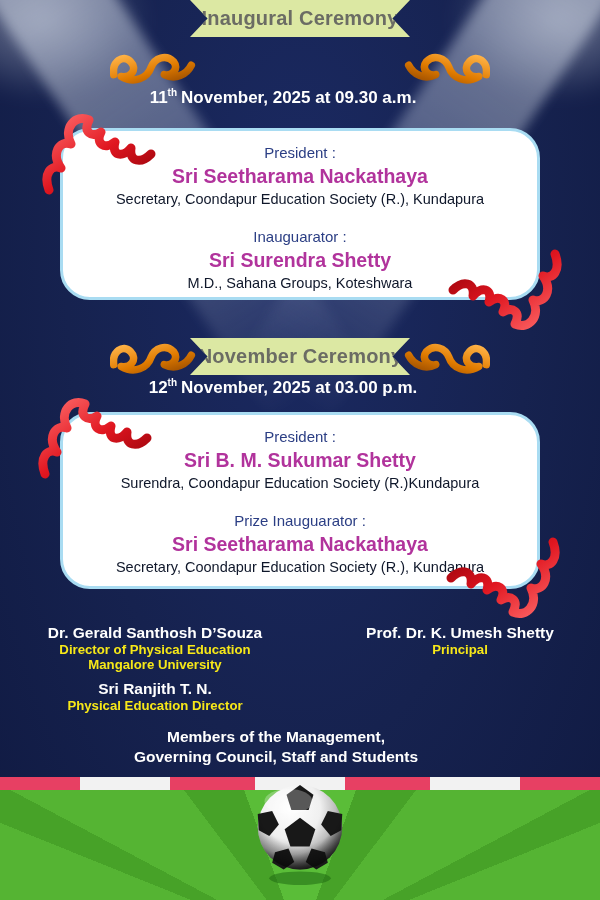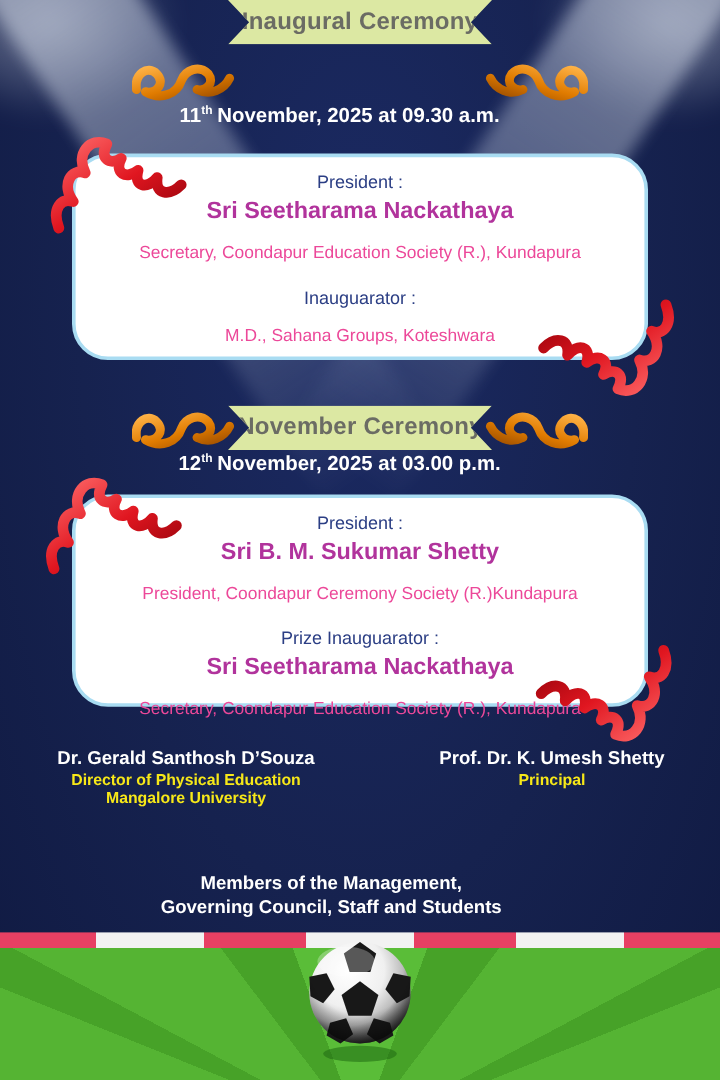--- a/index.html
+++ b/index.html
@@ -29,21 +29,21 @@
   .date-line sup{font-size:10px;}
   .date-rest{margin-left:4px;}
   
   .card{
     position:absolute;left:60px;width:480px;box-sizing:border-box;background:#ffffff;
     border:3px solid #a9dcf2;border-radius:30px;text-align:center;z-index:3;
     padding-top:13px;
   }
   .role{color:#2b3e84;font-size:15px;}
   .vip-name{color:#b1339c;font-size:19.5px;font-weight:bold;margin-top:4px;}
-  .designation{color:#ec4899;font-size:14.5px;margin-top:15px;}
+  .designation{color:#0f172a;font-size:14.5px;margin-top:3px;}
   .entry + .entry{margin-top:21px;}
   
   .ribbon{position:absolute;z-index:4;}
   
   .off-block{position:absolute;text-align:center;z-index:3;line-height:1.15;}
   .off-name{color:#ffffff;font-size:15.5px;font-weight:bold;}
   .off-title{color:#f7e818;font-size:13.2px;font-weight:bold;}
   .members{position:absolute;left:0;width:552px;text-align:center;color:#ffffff;
     font-size:15.5px;font-weight:bold;line-height:1.3;z-index:3;}
   
@@ -110,20 +110,21 @@
   </div>
 
   <div class="card" style="top:128px;height:172px">
     <div class="entry">
       <div class="role">President :</div>
       <div class="vip-name">Sri Seetharama Nackathaya</div>
       <div class="designation">Secretary, Coondapur Education Society (R.), Kundapura</div>
     </div>
     <div class="entry">
       <div class="role">Inauguarator :</div>
+      <div class="vip-name">Sri Surendra Shetty</div>
       <div class="designation">M.D., Sahana Groups, Koteshwara</div>
     </div>
   </div>
   <svg class="ribbon" style="left:40px;top:104px" width="120" height="92" viewBox="0 0 118 92">
     <use href="#curlyRibbon" stroke="url(#redGrad)"></use>
   </svg>
   <svg class="ribbon" style="left:444px;top:248px;transform:rotate(180deg)" width="120" height="92" viewBox="0 0 118 92">
     <use href="#curlyRibbon" stroke="url(#redGrad)"></use>
   </svg>
 
@@ -135,21 +136,21 @@
     <use href="#waveRibbon" stroke="url(#orangeGrad)"></use>
   </svg>
   <div class="date-line" style="top:377px">
     <span>12</span><sup>th</sup><span class="date-rest">November, 2025 at 03.00 p.m.</span>
   </div>
 
   <div class="card" style="top:412px;height:177px">
     <div class="entry">
       <div class="role">President :</div>
       <div class="vip-name">Sri B. M. Sukumar Shetty</div>
-      <div class="designation">President, Coondapur Ceremony Society (R.)Kundapura</div>
+      <div class="designation">Surendra, Coondapur Education Society (R.)Kundapura</div>
     </div>
     <div class="entry">
       <div class="role">Prize Inauguarator :</div>
       <div class="vip-name">Sri Seetharama Nackathaya</div>
       <div class="designation">Secretary, Coondapur Education Society (R.), Kundapura</div>
     </div>
   </div>
   <svg class="ribbon" style="left:36px;top:388px" width="120" height="92" viewBox="0 0 118 92">
     <use href="#curlyRibbon" stroke="url(#redGrad)"></use>
   </svg>
@@ -158,20 +159,24 @@
   </svg>
 
   <div class="off-block" style="left:330px;top:624px;width:260px">
     <div class="off-name">Prof. Dr.  K. Umesh Shetty</div>
     <div class="off-title">Principal</div>
   </div>
   <div class="off-block" style="left:10px;top:624px;width:290px">
     <div class="off-name">Dr. Gerald Santhosh D’Souza</div>
     <div class="off-title">Director of Physical Education</div>
     <div class="off-title">Mangalore University</div>
+  </div>
+  <div class="off-block" style="left:10px;top:680px;width:290px">
+    <div class="off-name">Sri Ranjith T. N.</div>
+    <div class="off-title">Physical Education Director</div>
   </div>
 
   <div class="members" style="top:727px">
     <div>Members of the Management,</div>
     <div>Governing Council, Staff and Students</div>
   </div>
 
   <div class="stripe-bar"></div>
   <div class="field"></div>
 

